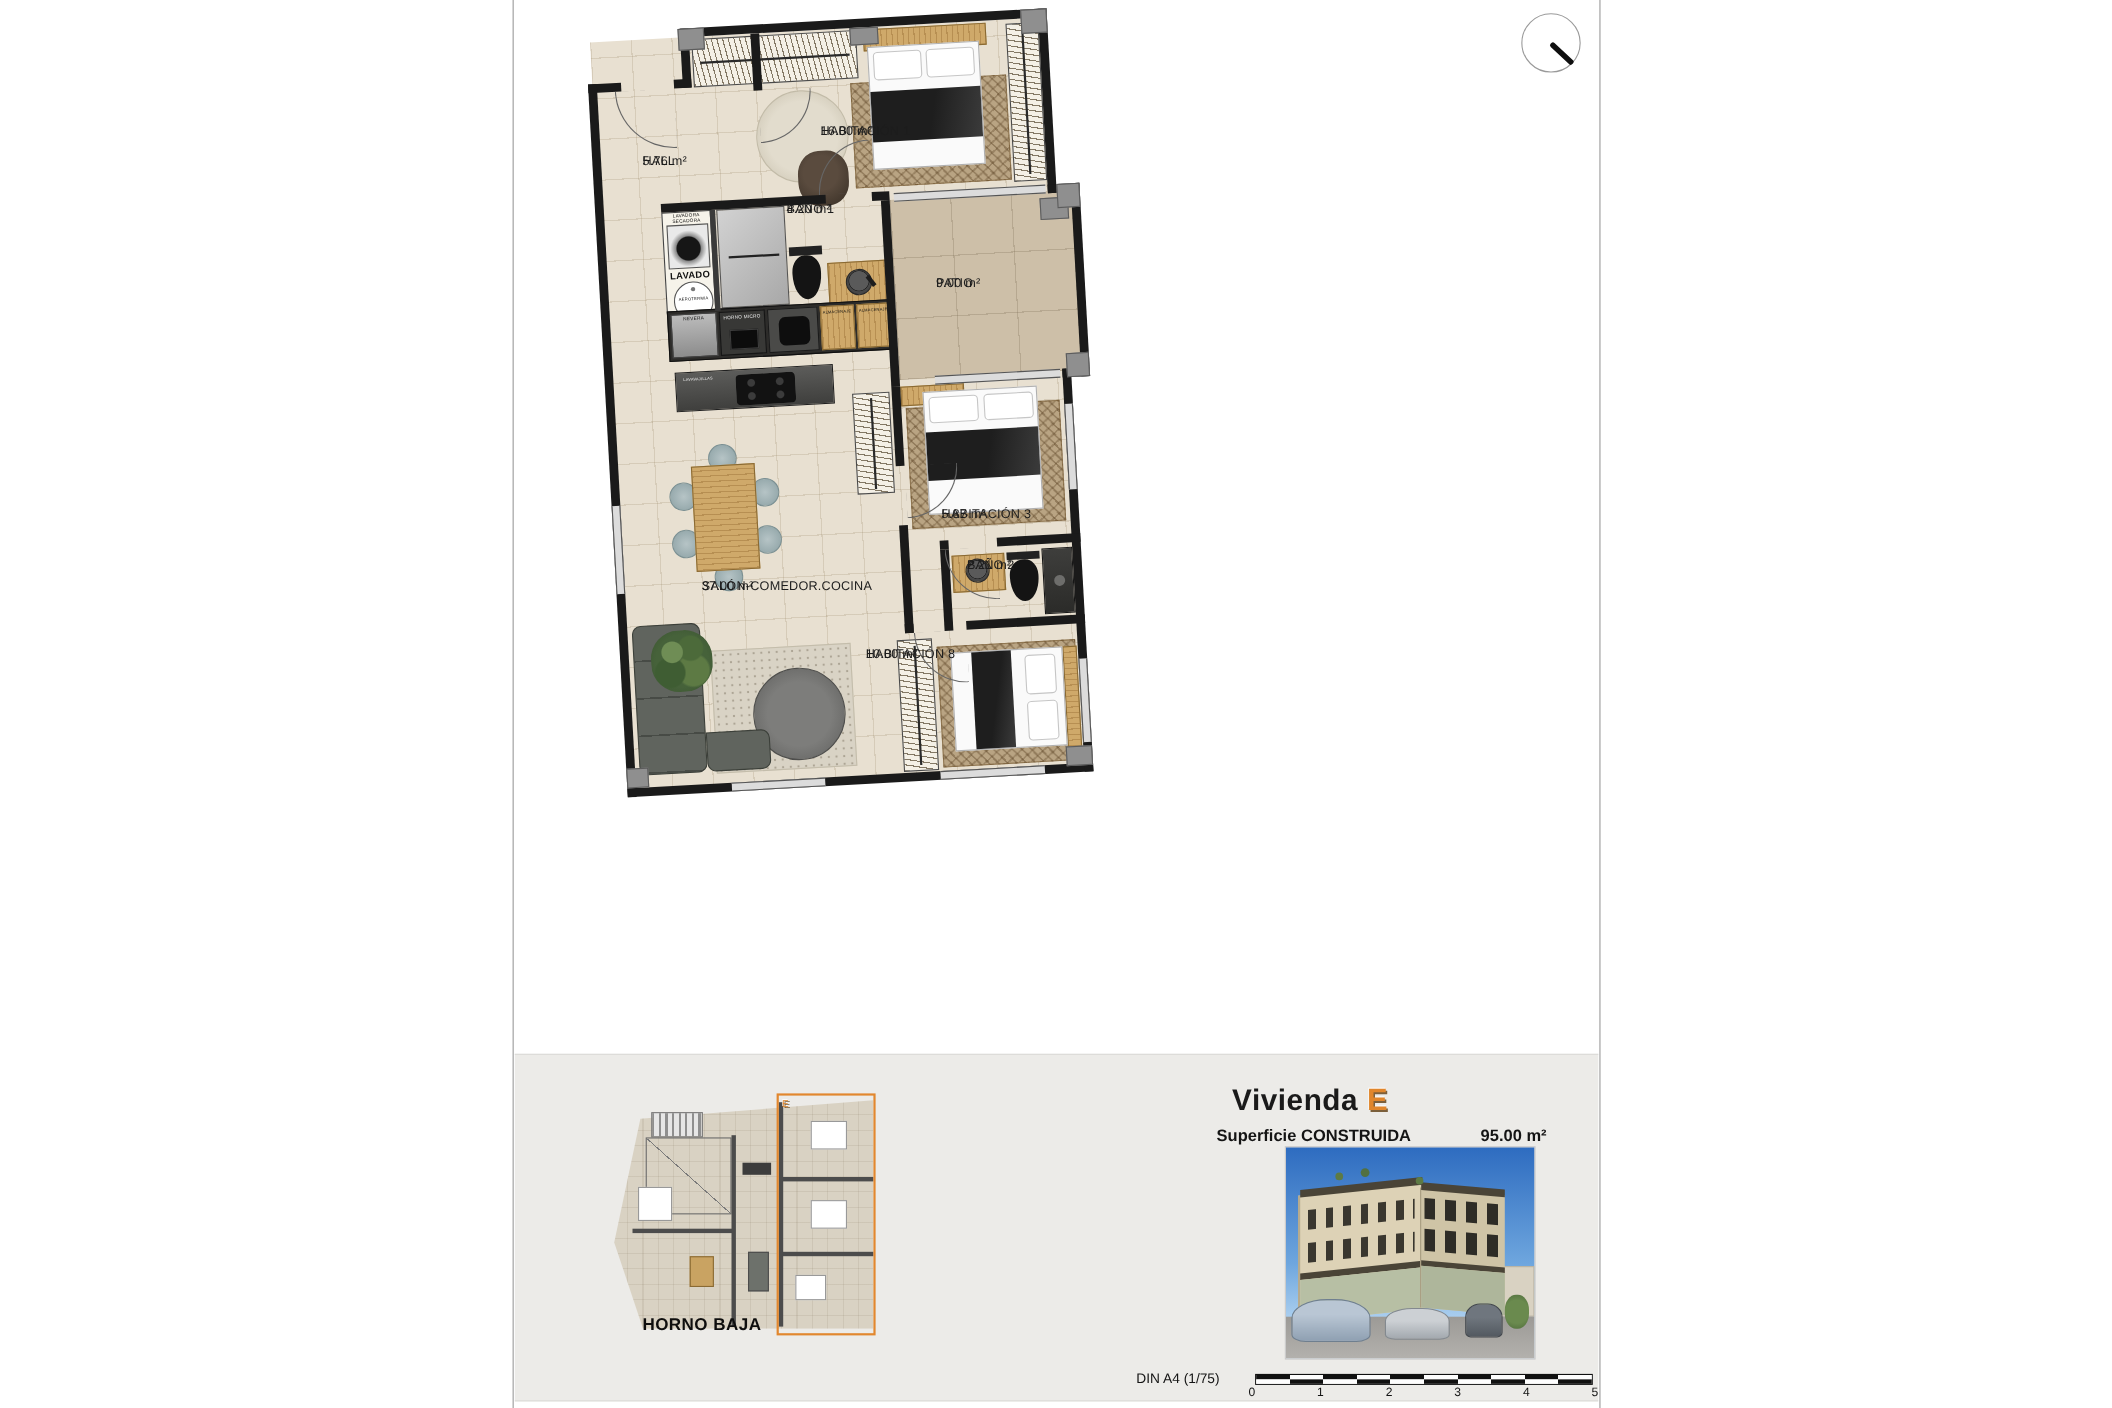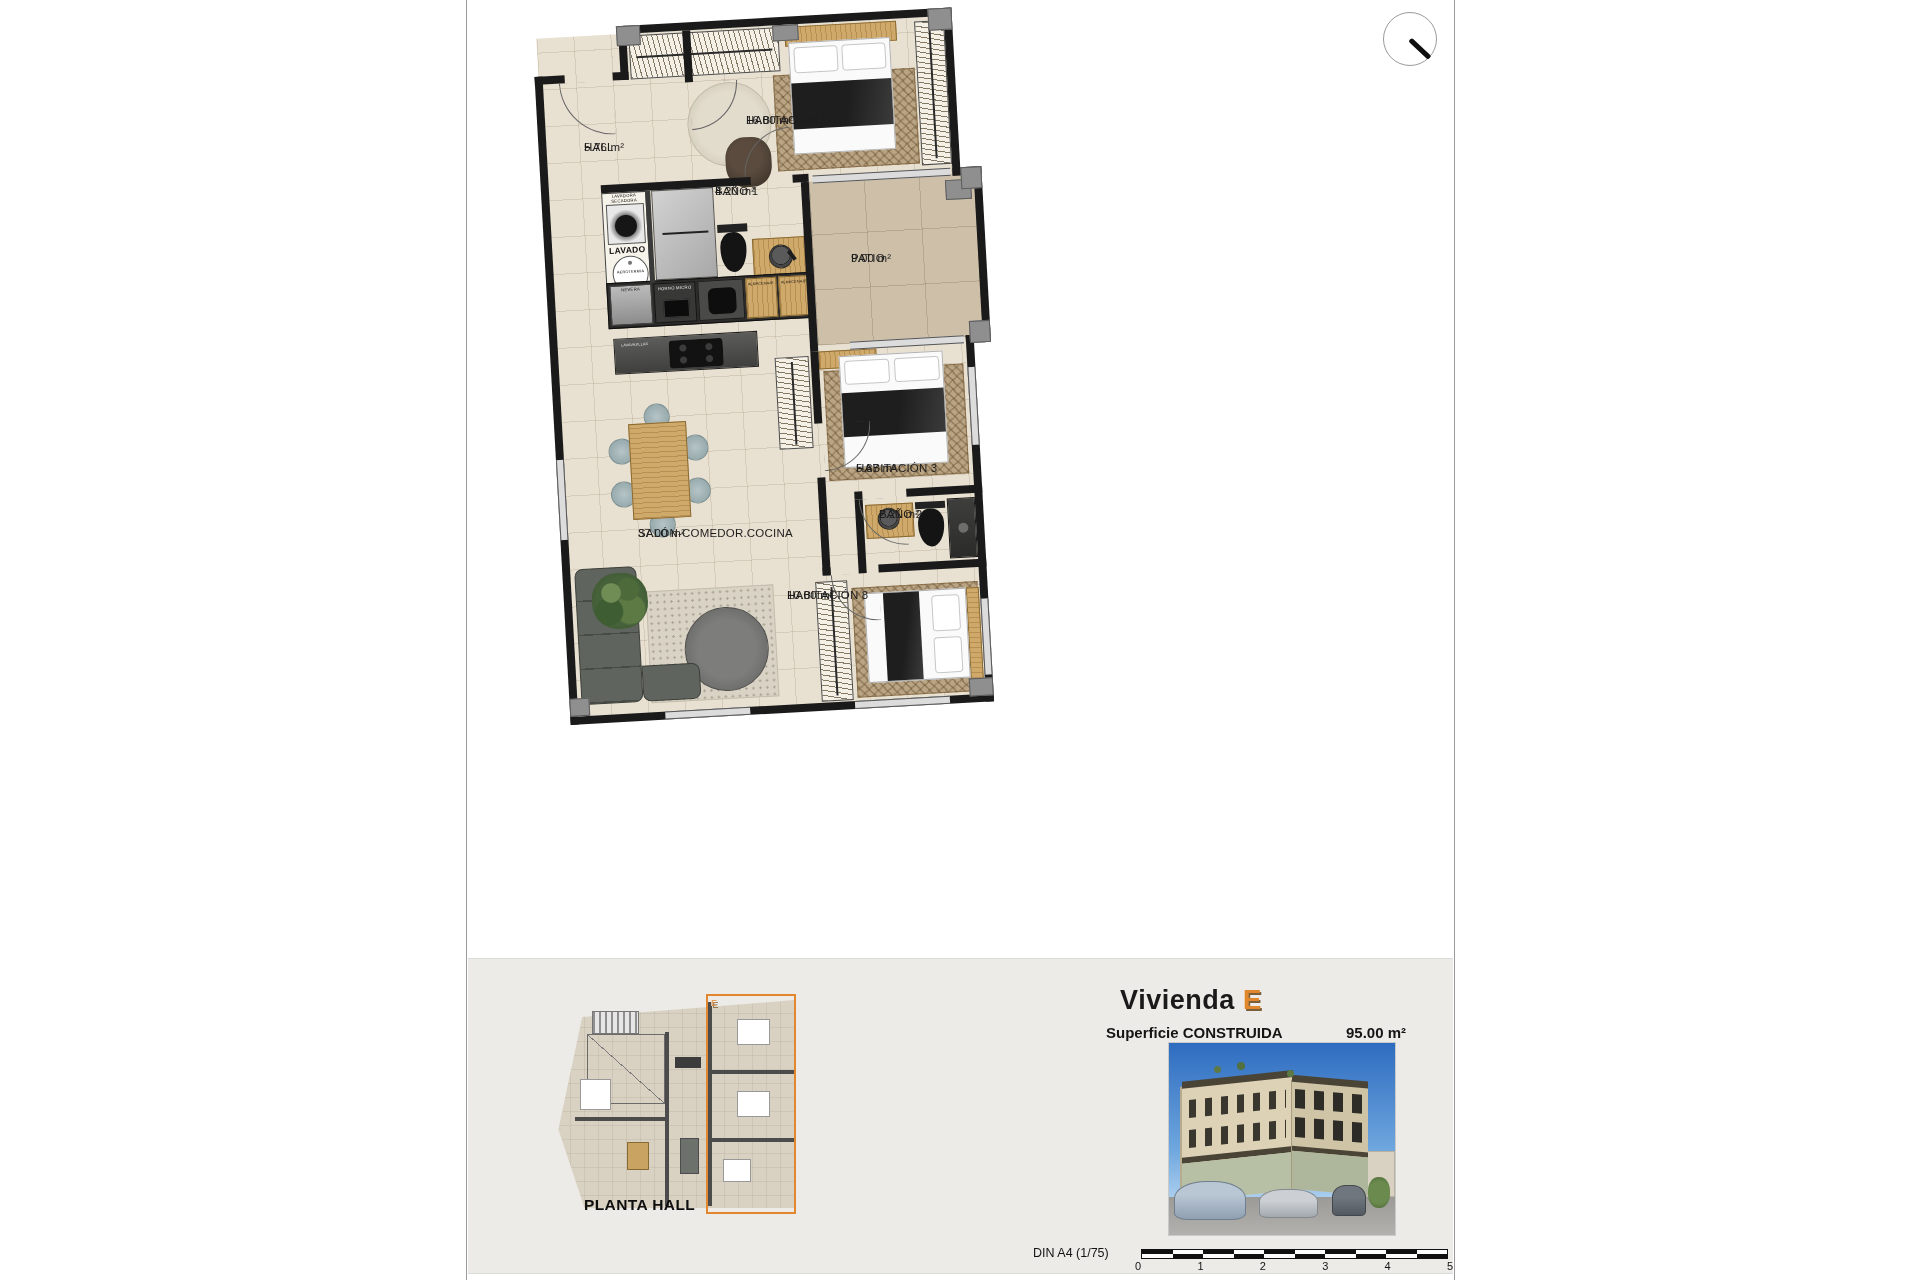--- a/index.html
+++ b/index.html
@@ -277,21 +277,21 @@
       <i style="left:30%;top:68%;width:9%;height:13%;background:#c9a362;border:1px solid #8a6a33;"></i>
       <i style="left:52%;top:66%;width:8%;height:17%;background:#6d716b;border:1px solid #4c4c4c;"></i>
       <i style="left:50%;top:28%;width:11%;height:5%;background:#3c3c3c;"></i>
       <i style="left:76%;top:10%;width:14%;height:12%;background:#fff;border:1px solid #999;"></i>
       <i style="left:76%;top:44%;width:14%;height:12%;background:#fff;border:1px solid #999;"></i>
       <i style="left:70%;top:76%;width:12%;height:11%;background:#fff;border:1px solid #999;"></i>
       <i style="left:63%;top:-2%;width:38%;height:104%;border:2.5px solid #e2872e;">
         <b class="ebadge" style="left:3px;top:2px;font-size:9px;position:absolute;">E</b>
       </i>
     </div>
-    <b style="left:117px;top:1196px;font-size:15.5px;font-weight:bold;color:#0e0e0e;letter-spacing:.4px;">PLANTA HALL</b>
+    <b style="left:117px;top:1196px;font-size:15.5px;font-weight:bold;color:#0e0e0e;letter-spacing:.4px;">HORNO BAJA</b>
 
     <div style="position:absolute;left:604px;top:984px;width:240px;text-align:center;font-size:27px;font-weight:600;color:#1a1a1a;letter-spacing:.5px;">
       <span>Vivienda</span>
       <span class="ebadge" style="font-size:28px;">E</span>
     </div>
     <div style="position:absolute;left:639px;top:1024px;width:300px;display:flex;justify-content:space-between;font-size:15px;font-weight:bold;color:#141414;">
       <span>Superficie CONSTRUIDA</span>
       <span>95.00 m²</span>
     </div>
 

